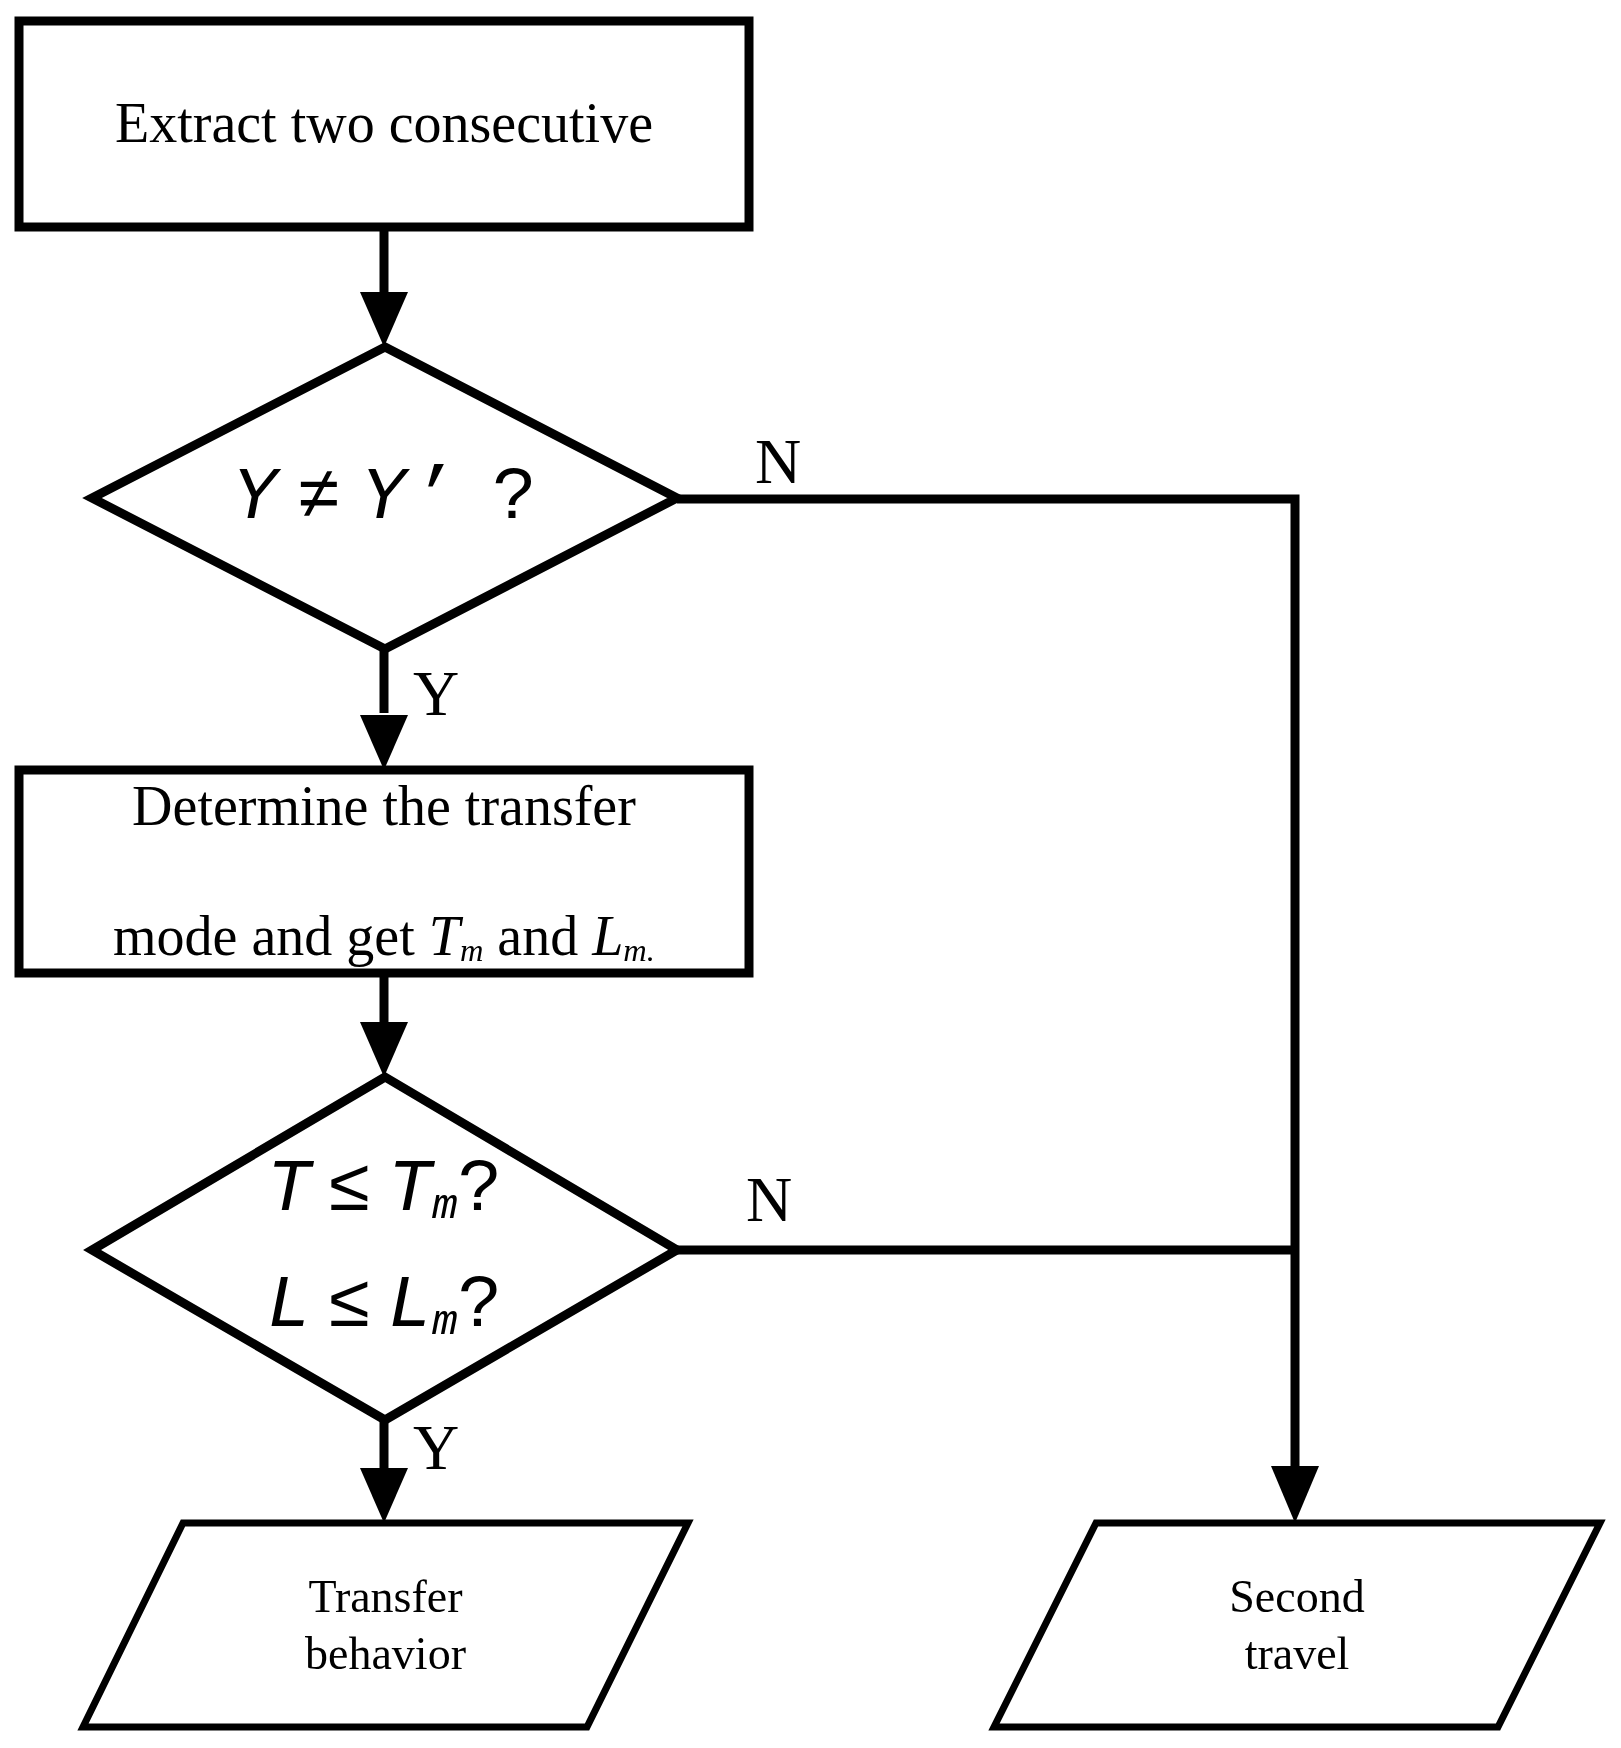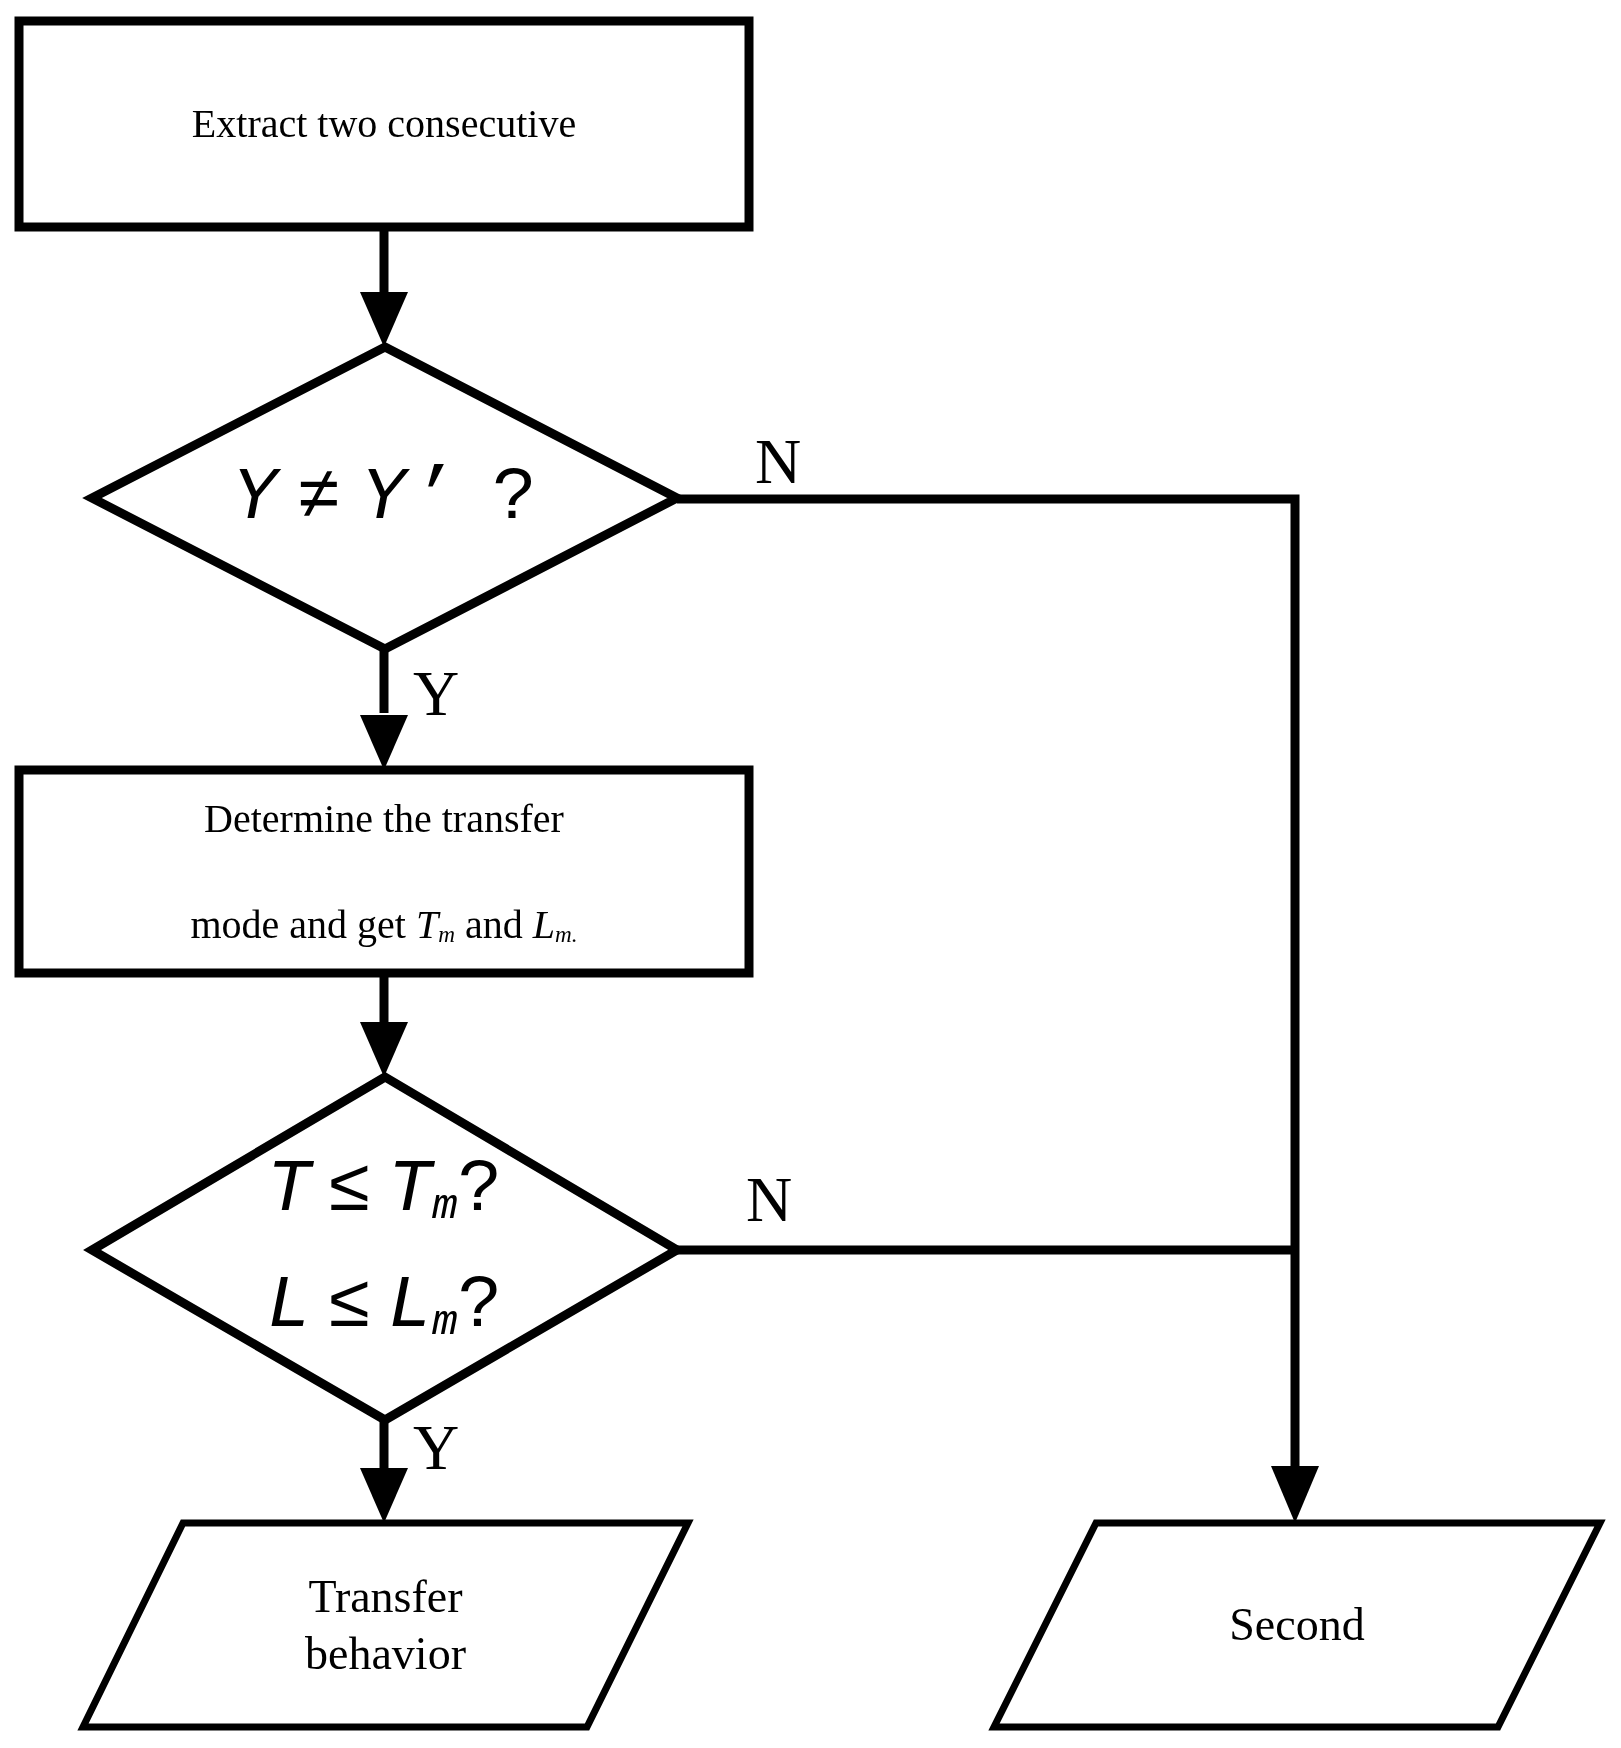--- a/index.html
+++ b/index.html
@@ -42,21 +42,21 @@
   .node-label{
     position:absolute;
     display:flex;
     flex-direction:column;
     align-items:center;
     justify-content:center;
     text-align:center;
     white-space:nowrap;
   }
   .process-text{
-    font-size:40px;
+    font-size:56px;
     line-height:1.53;
   }
   .decision-text{
     font-size:74px;
     line-height:1.0;
     font-family:Liberation Mono, monospace;
   }
   .decision-text .row{display:block;}
   .d2 .row{margin:20px 4px;}
   .io-text{
@@ -151,20 +151,21 @@
     <span class="row"><span class="var">L</span><span class="op2">≤</span><span class="var">L</span><span class="sub">m</span><span>?</span></span>
   </div>
 
   <div class="node-label io-text" style="left:83px; top:1523px; width:605px; height:204px;">
     <span>Transfer</span>
     <span>behavior</span>
   </div>
 
   <div class="node-label io-text" style="left:994px; top:1523px; width:606px; height:204px;">
     <span>Second</span>
+    <span>travel</span>
   </div>
 
   <div class="branch-label" style="left:733px; top:417px;">N</div>
 
   <div class="branch-label" style="left:391px; top:649px;">Y</div>
 
   <div class="branch-label" style="left:724px; top:1155px;">N</div>
 
   <div class="branch-label" style="left:391px; top:1403px;">Y</div>
 

